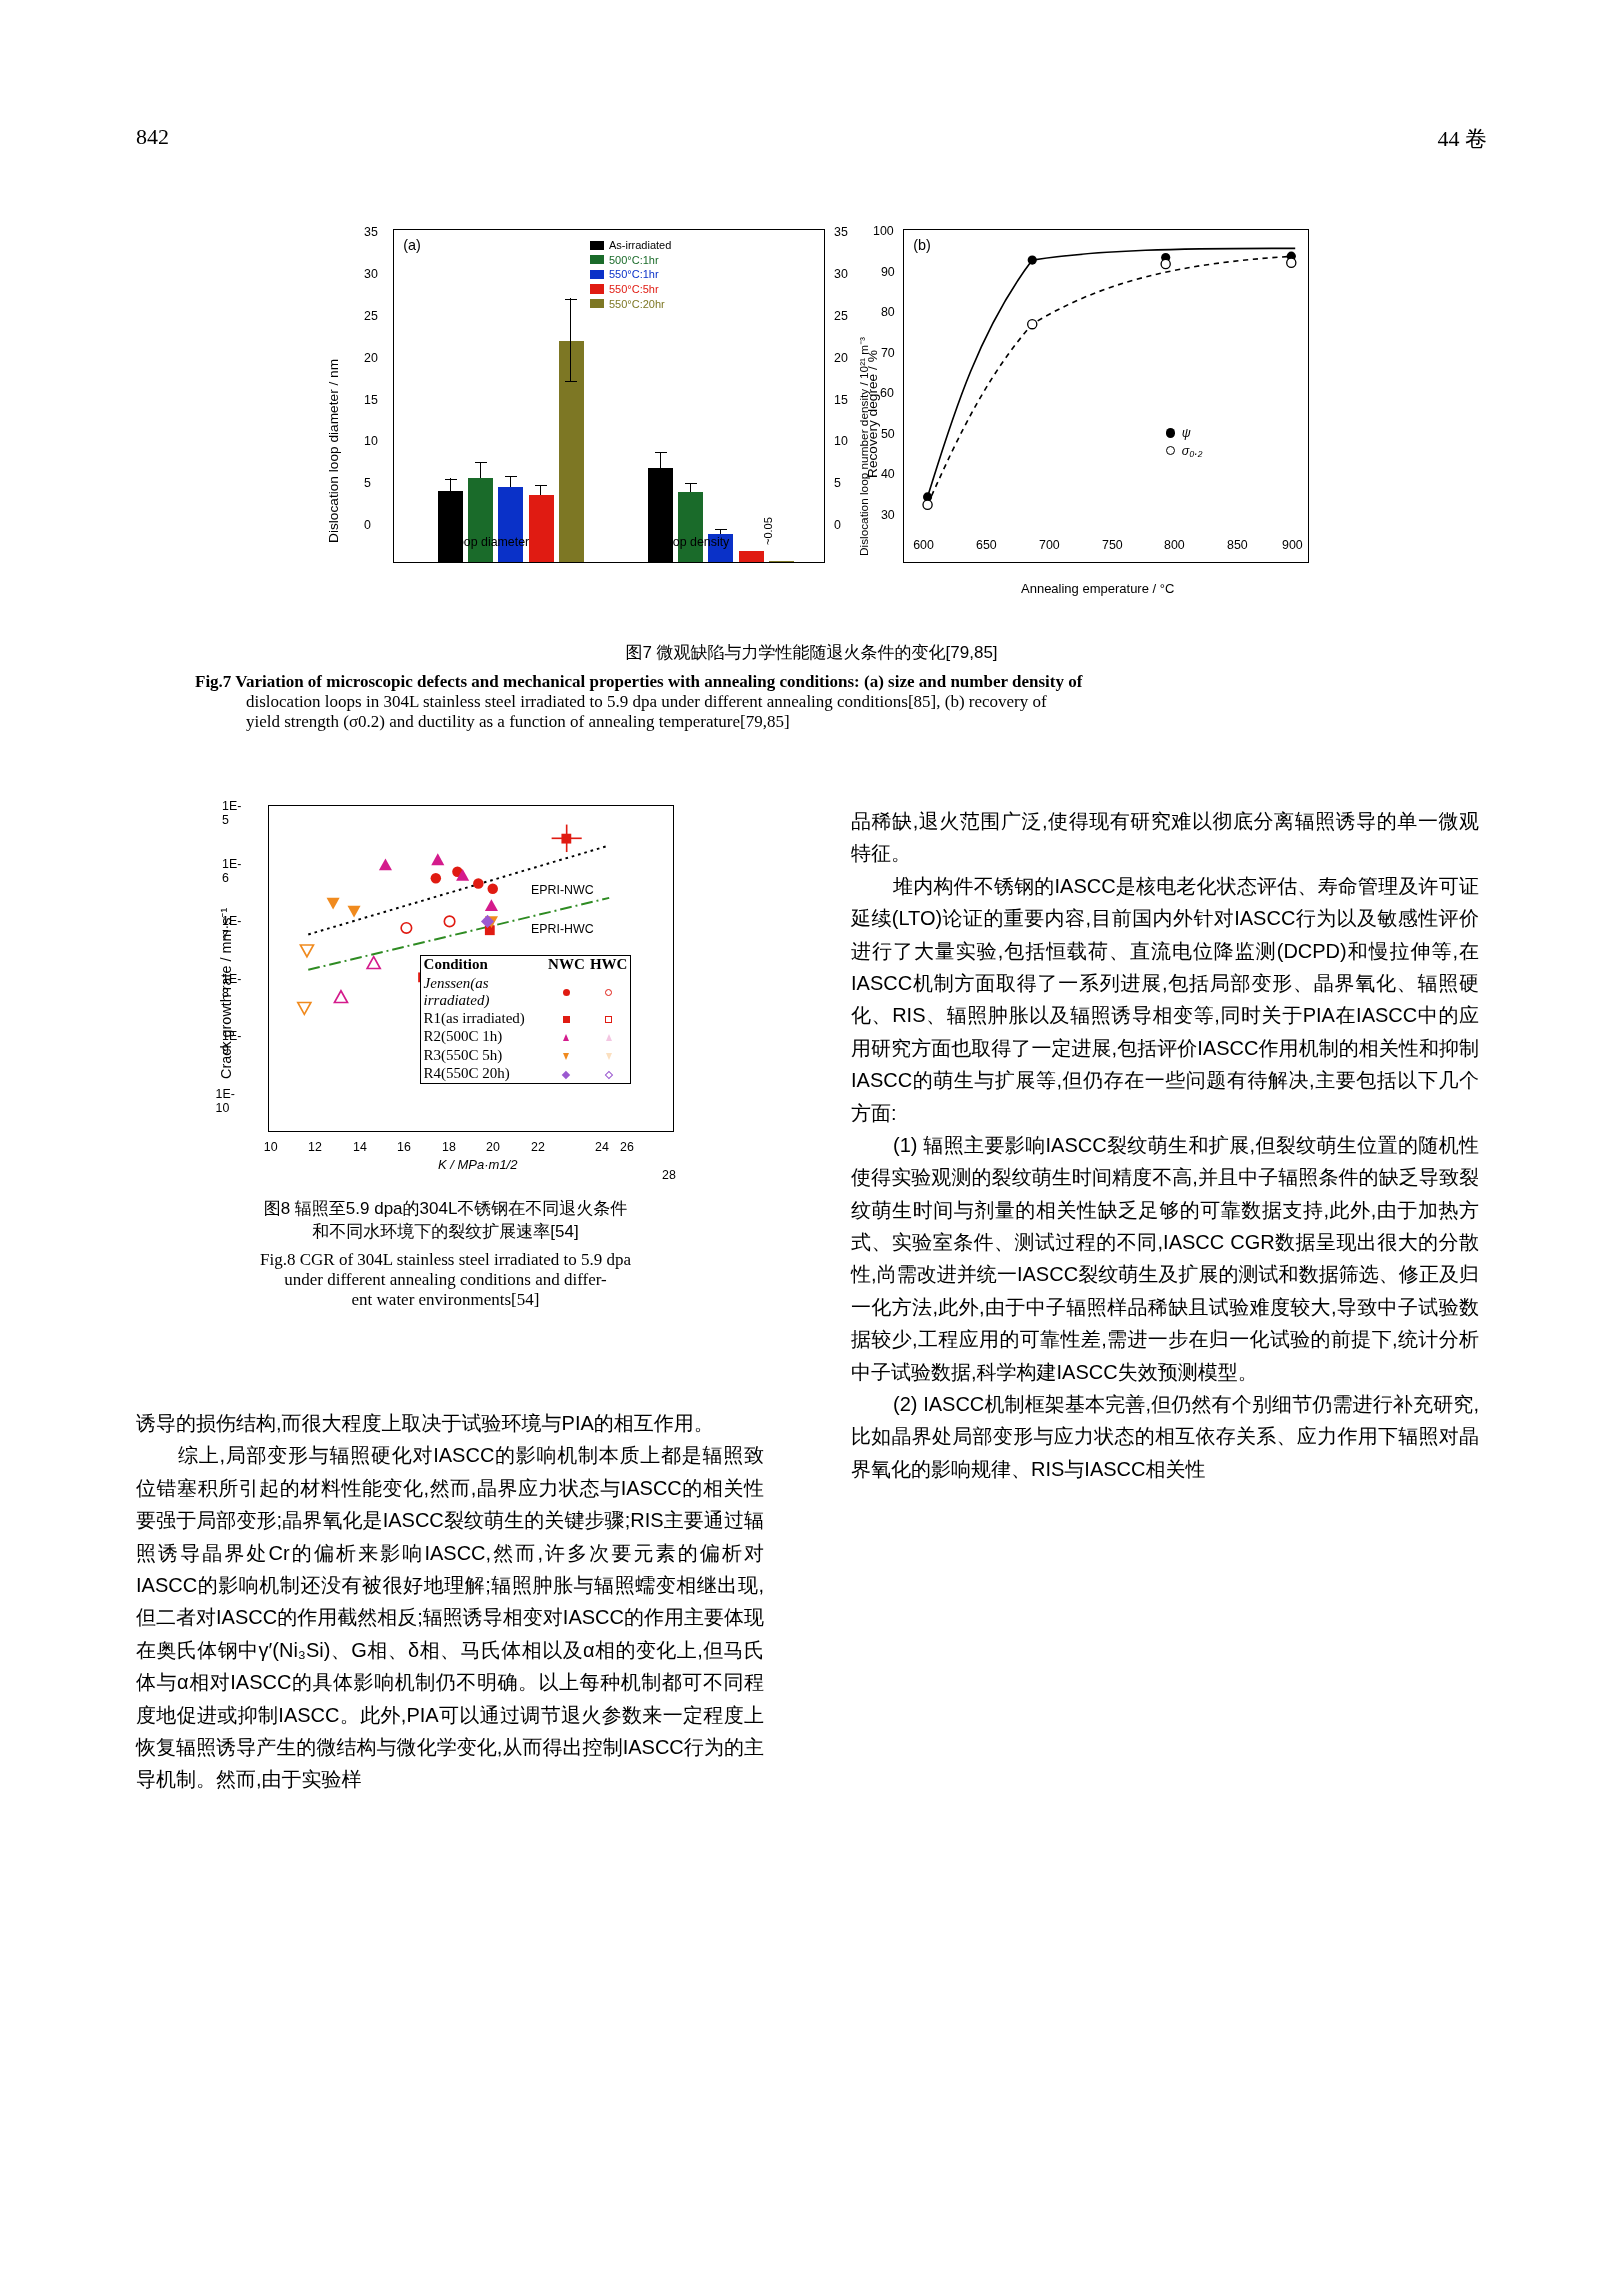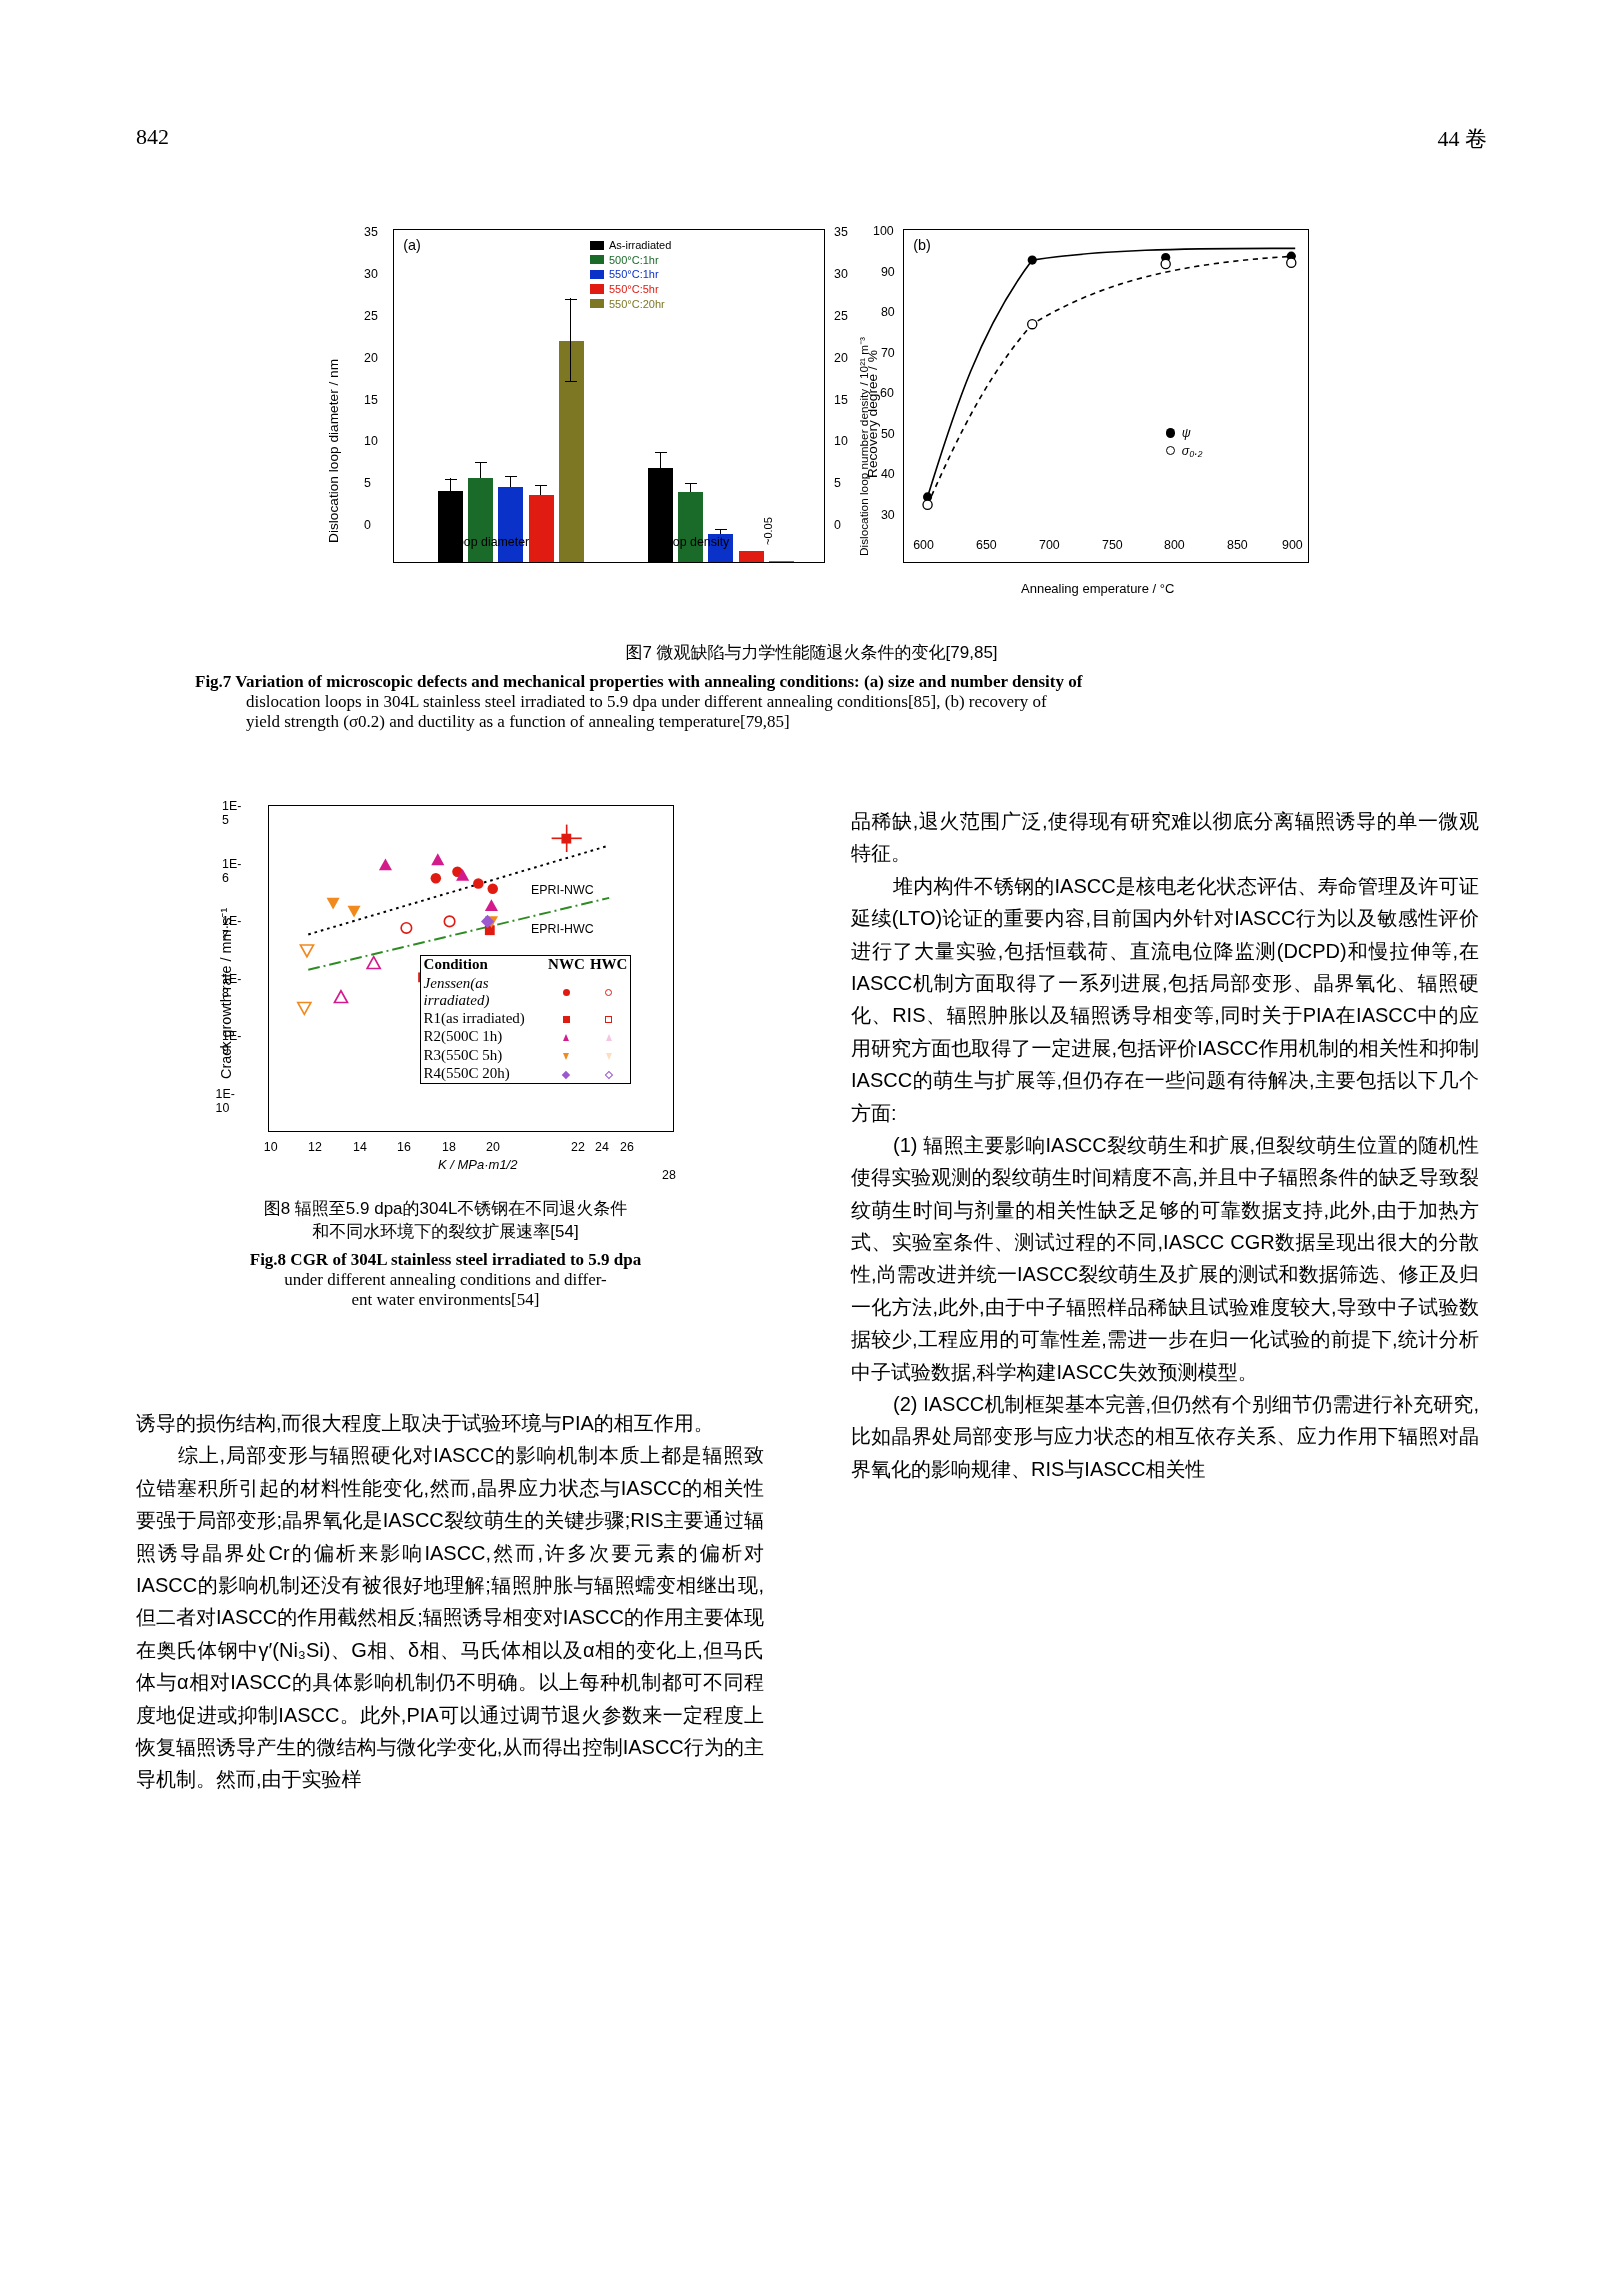--- a/index.html
+++ b/index.html
@@ -221,21 +221,21 @@
         <div class="tick" style="top:288px;left:-6.5px;">1E-10</div>
       </div>
 
       <div style="position:absolute;left:0;top:334px;width:100%;">
         <div class="tick" style="left:-5.2px;">10</div>
         <div class="tick" style="left:39px;">12</div>
         <div class="tick" style="left:84px;">14</div>
         <div class="tick" style="left:128px;">16</div>
         <div class="tick" style="left:173px;">18</div>
         <div class="tick" style="left:217px;">20</div>
-        <div class="tick" style="left:262px;margin-left:40px;">22</div>
+        <div class="tick" style="left:262px;">22</div>
         <div class="tick" style="left:306px;margin-left:20px;">24</div>
         <div class="tick" style="left:351px;">26</div>
         <div class="tick" style="left:393px;margin-top:28px;">28</div>
       </div>
 
       <svg width="403" height="325" style="position:absolute;left:0;top:0;" viewBox="0 0 616 496">
 
         <path d="M60,196 L520,60" stroke="#000" stroke-width="3" fill="none" stroke-dasharray="4,6"></path>
 
         <path d="M60,250 L520,140" stroke="#2e8b22" stroke-width="3" fill="none" stroke-dasharray="18,6,3,6"></path>
@@ -316,21 +316,21 @@
         </tbody>
           </table>
       </div>
     </div>
     <div class="axis-label" style="left:242px;top:359px;font-style:italic;">K / MPa·m1/2</div>
   </div>
 
   <div style="position:absolute;left:164px;top:1197px;width:563px;text-align:center;">
     <div class="fcap-cn">图8 辐照至5.9 dpa的304L不锈钢在不同退火条件</div>
     <div class="fcap-cn">和不同水环境下的裂纹扩展速率[54]</div>
-    <div class="fcap-en" style="margin-top:6.5px;text-align:center;font-weight:bold;">Fig.8 CGR of 304L stainless steel irradiated to 5.9 dpa</div>
+    <div class="fcap-en" style="margin-top:6.5px;text-align:center;font-weight:normal;">Fig.8 CGR of 304L stainless steel irradiated to 5.9 dpa</div>
     <div class="fcap-en" style="text-align:center;">under different annealing conditions and differ-</div>
     <div class="fcap-en" style="text-align:center;">ent water environments[54]</div>
   </div>
 
   <div class="col" style="left:136px;top:1407px;">
     <p>诱导的损伤结构,而很大程度上取决于试验环境与PIA的相互作用。</p>
     <p class="ind">综上,局部变形与辐照硬化对IASCC的影响机制本质上都是辐照致位错塞积所引起的材料性能变化,然而,晶界应力状态与IASCC的相关性要强于局部变形;晶界氧化是IASCC裂纹萌生的关键步骤;RIS主要通过辐照诱导晶界处Cr的偏析来影响IASCC,然而,许多次要元素的偏析对IASCC的影响机制还没有被很好地理解;辐照肿胀与辐照蠕变相继出现,但二者对IASCC的作用截然相反;辐照诱导相变对IASCC的作用主要体现在奥氏体钢中γ′(Ni₃Si)、G相、δ相、马氏体相以及α相的变化上,但马氏体与α相对IASCC的具体影响机制仍不明确。以上每种机制都可不同程度地促进或抑制IASCC。此外,PIA可以通过调节退火参数来一定程度上恢复辐照诱导产生的微结构与微化学变化,从而得出控制IASCC行为的主导机制。然而,由于实验样</p>
   </div>
 
   <div class="col" style="left:851px;top:805px;">

